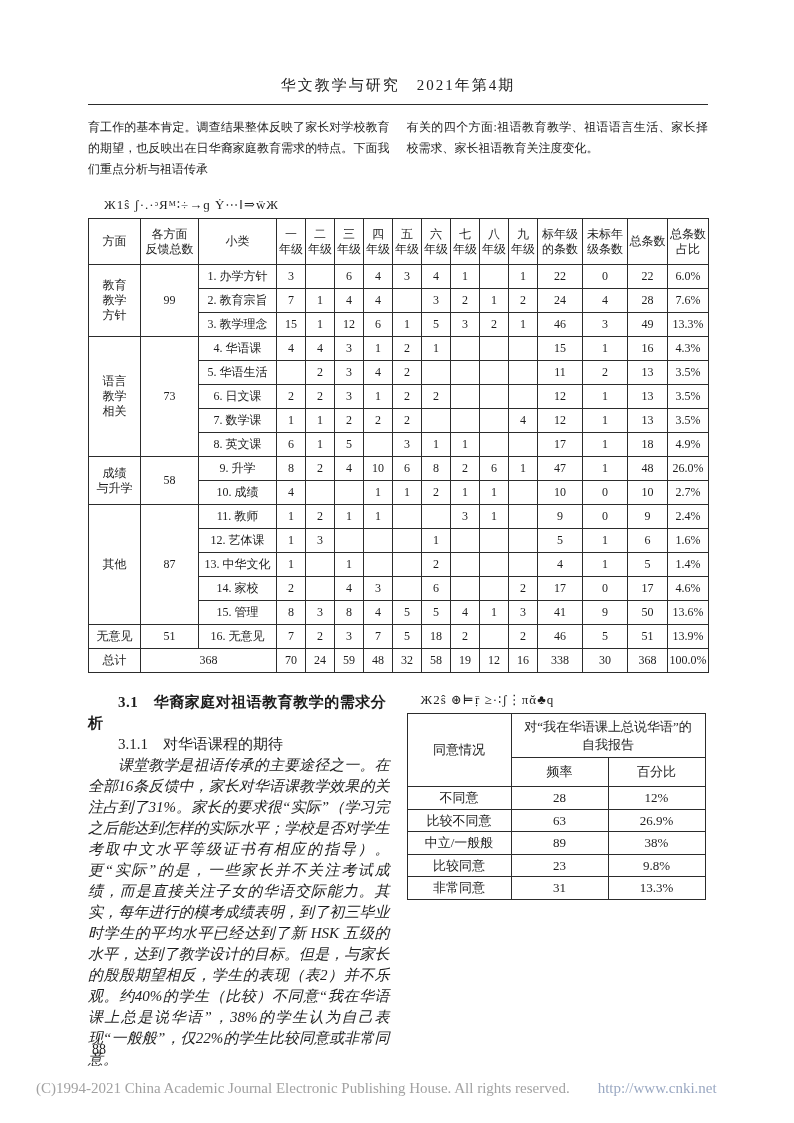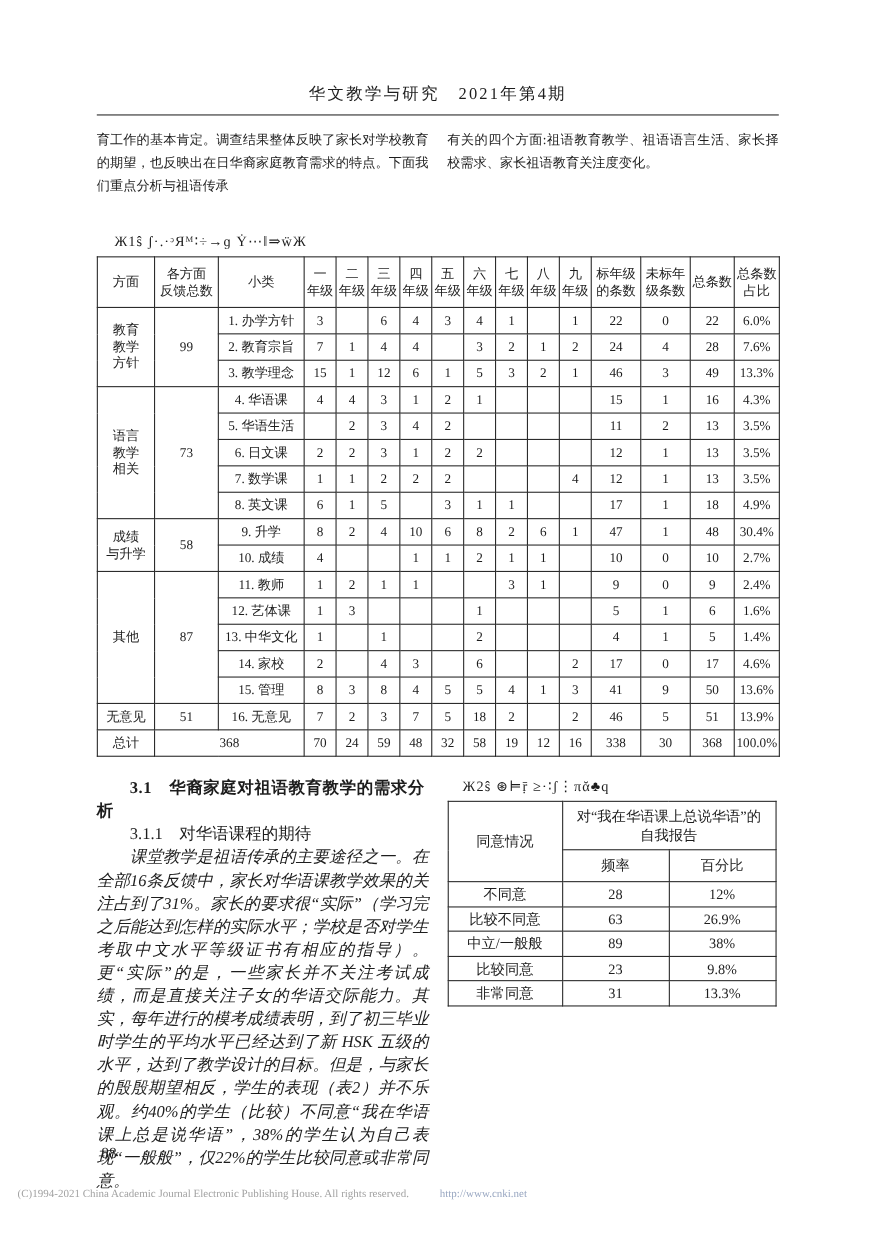--- a/index.html
+++ b/index.html
@@ -11,21 +11,21 @@
     color:#1d1d1d;
     overflow:hidden;
   }
   .content { width:620px; margin-left:88px; padding-top:76px; }
   .journal-header { text-align:center; font-size:15px; letter-spacing:2px; }
   .header-rule { border:none; border-top:1.4px solid #2c2c2c; margin-top:9px; }
   .two-col { display:flex; gap:17px; }
   .col { width:301.5px; }
   .intro { margin-top:12px; }
   .body-text { font-size:12px; line-height:21px; text-align:justify; }
-  .caption { font-size:13px; margin-top:32px; padding-left:16px; letter-spacing:1px; white-space:nowrap; }
+  .caption { font-size:13px; margin-top:17px; padding-left:16px; letter-spacing:1px; white-space:nowrap; }
   table { border-collapse:collapse; table-layout:fixed; background:#fff; }
   #table1 { width:620px; margin-top:5px; border:1.5px solid #2c2c2c; }
   #table1 th, #table1 td {
     border:1px solid #2c2c2c; font-weight:normal; text-align:center;
     font-size:12px; line-height:1.25; padding:1px 1px;
     white-space:pre-line; vertical-align:middle; overflow:hidden;
   }
   #table1 tr { height:24px; }
   #table1 tr.hdr-row { height:46px; }
   #table2 { width:298px; margin-top:5px; border:1.5px solid #2c2c2c; }
@@ -36,21 +36,21 @@
   }
   #table2 tr.hdr1 { height:44px; }
   #table2 tr.hdr2 { height:29px; }
   #table2 tr.drow { height:16px; }
   .bottom { margin-top:19px; }
   .para { font-size:15px; line-height:21px; text-align:justify; text-indent:2em;font-style:italic; }
   .sec-heading { font-size:15px; line-height:21px; font-weight:bold; text-indent:2em; letter-spacing:0.5px; }
   .sec-subheading { font-size:15px; line-height:21px; text-indent:2em; }
   .right-para { margin-top:13px; }
   .page-number { position:absolute; left:92px; top:1042px; font-size:14px; }
-  .footer { position:absolute; left:16px; top:1080px; font-size:10px; color:#a2a2a2; white-space:nowrap; }
+  .footer { position:absolute; left:36px; top:1080px; font-size:15px; color:#a2a2a2; white-space:nowrap; }
   .footer .url { margin-left:28px; color:#9aa8c2; }
 </style>
 </head>
 <body>
 
 <div class="content">
 
   <div class="journal-header">华文教学与研究　2021年第4期</div>
   <hr class="header-rule">
 
@@ -258,21 +258,21 @@
           <td>4</td>
           <td>10</td>
           <td>6</td>
           <td>8</td>
           <td>2</td>
           <td>6</td>
           <td>1</td>
           <td>47</td>
           <td>1</td>
           <td>48</td>
-          <td>30.4%</td>
+          <td>26.0%</td>
         </tr>
         <tr>
           <td>10. 成绩</td>
           <td>4</td>
           <td></td>
           <td></td>
           <td>1</td>
           <td>1</td>
           <td>2</td>
           <td>1</td>

